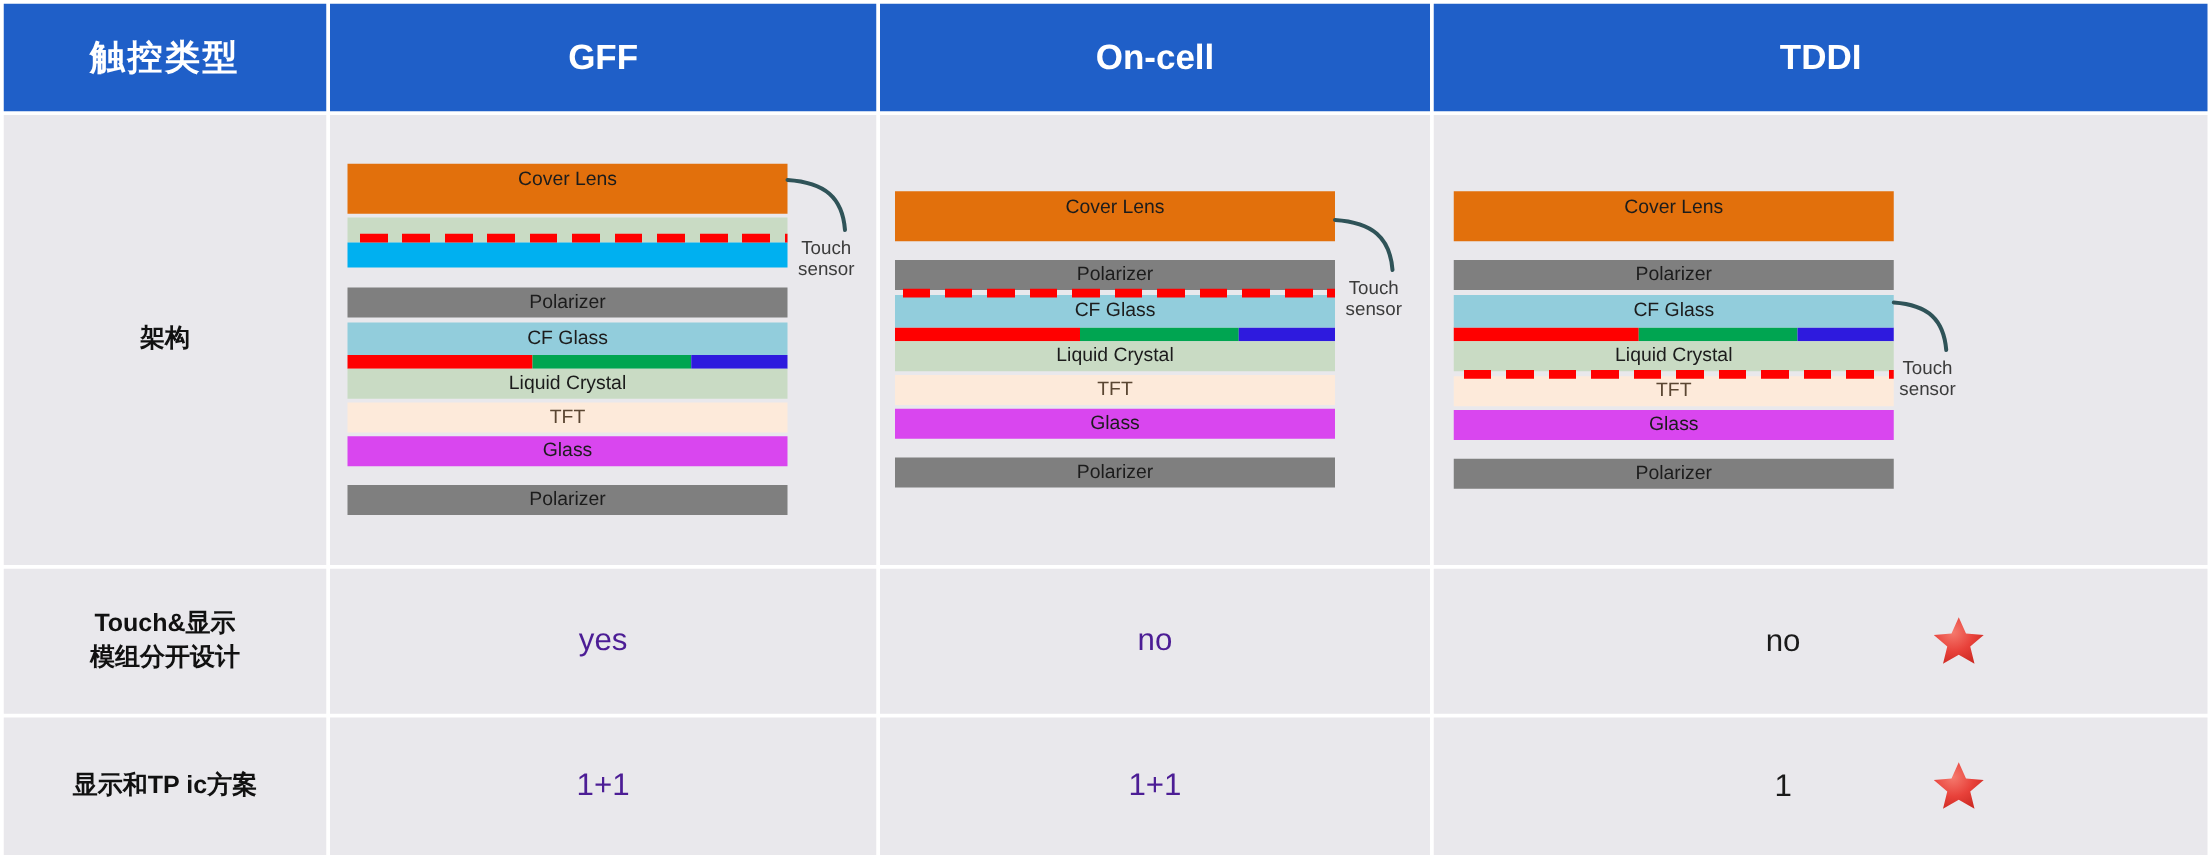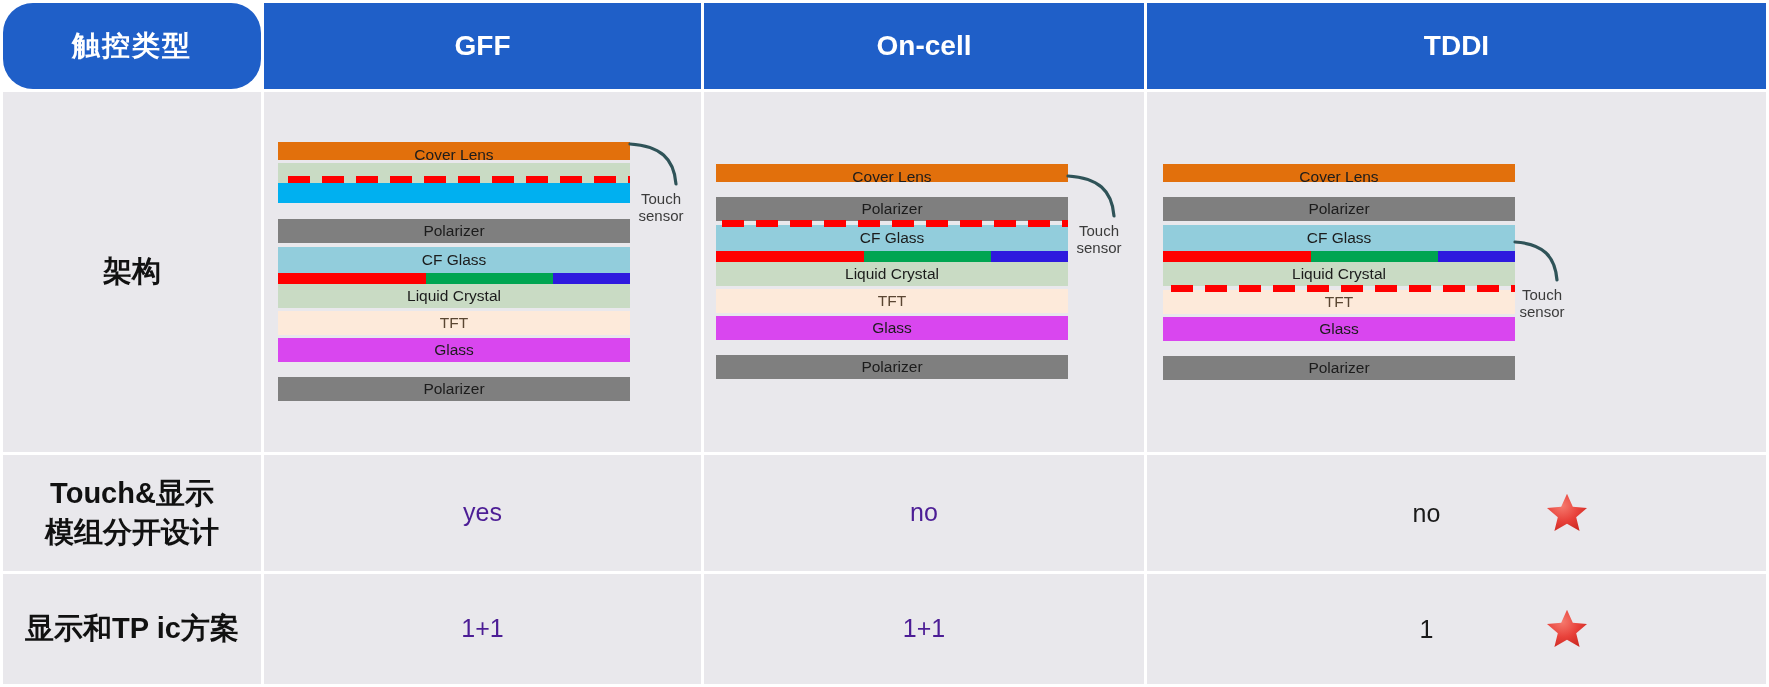--- a/index.html
+++ b/index.html
@@ -36,21 +36,21 @@
   .cell {
     background: #E9E8EC;
     vertical-align: middle;
     text-align: center;
     color: #1a1a1a;
   }
   .rowlabel {
     background: #E9E8EC;
     text-align: center;
     vertical-align: middle;
-    font-size: 29px;
+    font-size: 20px;
     font-weight: bold;
     color: #111;
     line-height: 1.35;
   }
   .rowlabel .ln { display: block; }
   .val {
     font-size: 25px;
     color: #4c1d95;
     font-weight: normal;
   }
@@ -85,21 +85,21 @@
 
   .layer {
     position: relative;
     width: 100%;
     text-align: center;
     font-size: 15.5px;
     color: #1c1c1c;
     line-height: 1;
     white-space: nowrap;
   }
-  .lay-cover { background: #E2700C; height: 18px; line-height: 26px; }
+  .lay-cover { background: #E2700C; height: 40px; line-height: 26px; }
   .lay-pol   { background: #7F7F7F; height: 24px; line-height: 24px; margin-top: 12px; }
   .lay-cf    { background: #92CDDC; height: 26px; line-height: 26px; }
   .lay-lc    { background: #C9DBC4; height: 24px; line-height: 24px; }
   .lay-tft   { background: #FDEADA; height: 24px; line-height: 24px; color:#5a4632; }
   .lay-glass { background: #d946ef; height: 24px; line-height: 24px; text-align: center; }
   .lay-green { background: #C9DBC4; height: 20px; }
   .lay-cyan  { background: #00B0F0; height: 20px; }
   .gap { height: 4px; background: transparent; }
   .gap2 { height: 3px; background: transparent; }
 
@@ -132,21 +132,21 @@
   }
   .callout svg { display: block; overflow: visible; }
 </style>
 </head>
 <body>
 
 <div id="root">
   <table class="cmp">
     <tbody>
         <tr>
-      <th class="hdr cjk" style="width:258px;border-radius:30px;">触控类型</th>
+      <th class="hdr cjk" style="width:258px;">触控类型</th>
       <th class="hdr" style="width:437px;">GFF</th>
       <th class="hdr" style="width:440px;">On-cell</th>
       <th class="hdr">TDDI</th>
     </tr>
 
     <tr>
       <td class="rowlabel">
         <span class="ln">架构</span>
       </td>
 

